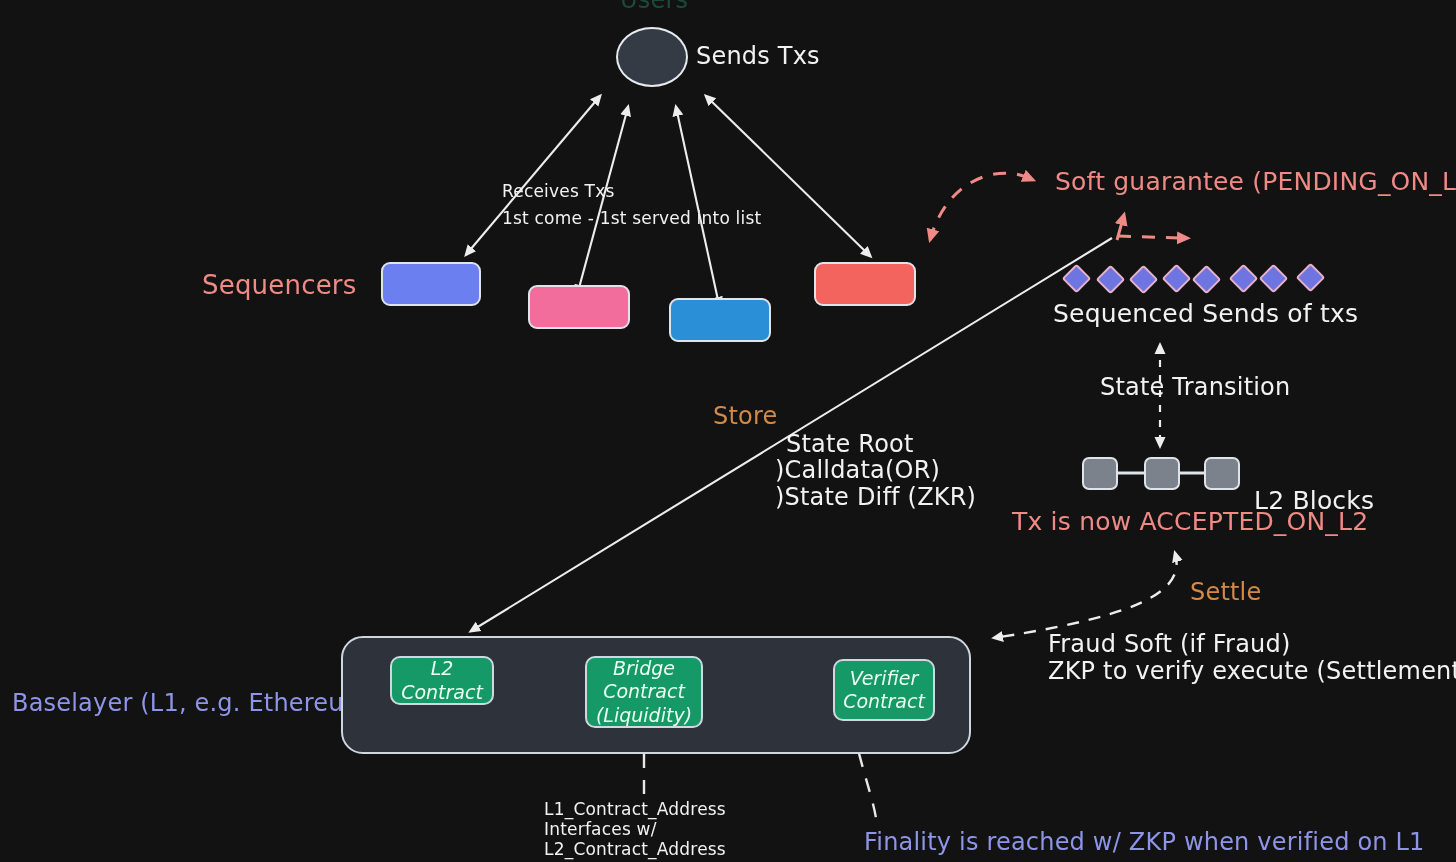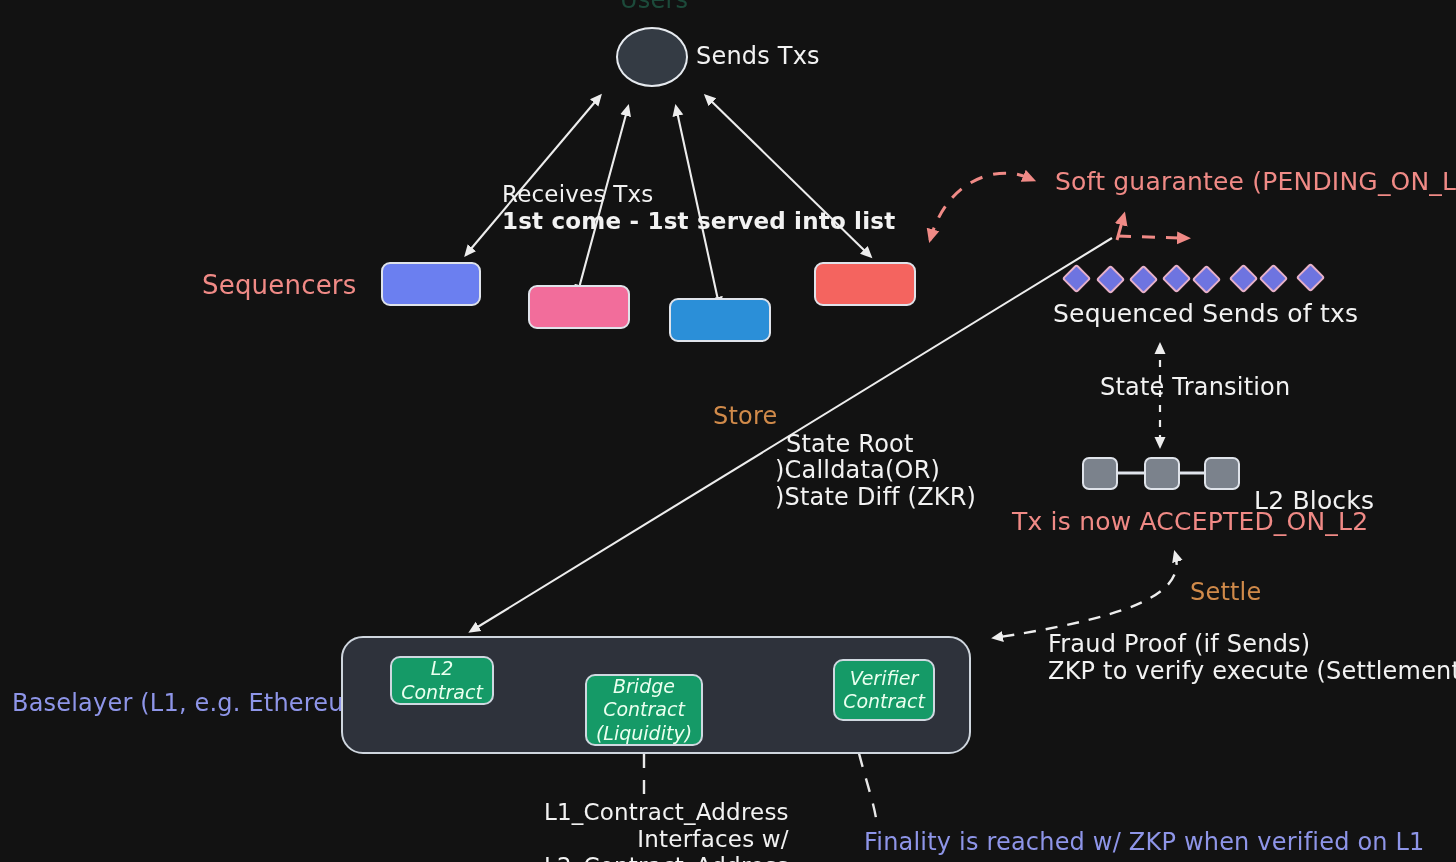--- a/index.html
+++ b/index.html
@@ -28,21 +28,21 @@
     letter-spacing: 0.2px;
   }
   .white { color: #f2f2f2; }
   .pink  { color: #f08a86; }
   .orange{ color: #d08a4a; }
   .violet{ color: #8e95e8; }
   .green-faint { color: #1c4a3a; }
   .t26 { font-size: 26px; }
   .t25 { font-size: 25px; }
   .t24 { font-size: 24px; }
-  .t23 { font-size: 23px; text-align: right; }
+  .t23 { font-size: 17px; }
   .t19 { font-size: 19px; }
 
   .seqbox {
     position: absolute;
     border-radius: 9px;
     border: 2px solid #dfe3ea;
     box-sizing: border-box;
   }
   .contract {
     position: absolute;
@@ -147,21 +147,21 @@
 
 <div class="lbl t24 green-faint" style="left:620px; top:-14px;">Users</div>
 
 <div class="avatar" style="left:616px; top:27px; width:72px; height:60px; background:#343b44;"></div>
 
 <div class="lbl t24 white" style="left:696px; top:42px;">Sends Txs</div>
 
 <div class="lbl t26 pink" style="left:202px; top:270px;">Sequencers</div>
 
 <div class="lbl t23 white" style="left:502px; top:181px;">Receives Txs</div>
-<div class="lbl t23 white" style="left:502px; top:208px;font-weight:bold;">1st come - 1st served into list</div>
+<div class="lbl t23 white" style="left:502px; top:208px;">1st come - 1st served into list</div>
 
 <div class="seqbox" style="left:381px; top:262px; width:100px; height:44px; background:#6b7ff0;"></div>
 <div class="seqbox" style="left:528px; top:285px; width:102px; height:44px; background:#f26d9b;"></div>
 <div class="seqbox" style="left:669px; top:298px; width:102px; height:44px; background:#2b8fd8;"></div>
 <div class="seqbox" style="left:814px; top:262px; width:102px; height:44px; background:#f4645f;"></div>
 
 <div class="lbl t25 pink" style="left:1055px; top:167px;">Soft guarantee (PENDING_ON_L2)</div>
 
 <div>
   <div class="diamond" style="left:1066px; top:268px; width:21px; height:21px; background:#6e74e0;"></div>
@@ -187,31 +187,31 @@
 
 <div class="lbl t25 pink" style="left:1012px; top:507px;text-align:center;">Tx is now ACCEPTED_ON_L2</div>
 
 <div class="lbl t24 orange" style="left:713px; top:402px;">Store</div>
 
 <div class="lbl t24 white" style="left:786px; top:430px;">State Root</div>
 <div class="lbl t24 white" style="left:775px; top:456px;">)Calldata(OR)</div>
 <div class="lbl t24 white" style="left:775px; top:483px;">)State Diff (ZKR)</div>
 
 <div class="lbl t24 orange" style="left:1190px; top:578px;">Settle</div>
-<div class="lbl t24 white" style="left:1048px; top:630px;">Fraud Proof (if Sends)</div>
+<div class="lbl t24 white" style="left:1048px; top:630px;">Fraud Soft (if Fraud)</div>
 <div class="lbl t24 white" style="left:1048px; top:657px;">ZKP to verify execute (Settlement).</div>
 
 <div class="lbl t24 violet" style="left:12px; top:689px;">Baselayer (L1, e.g. Ethereum)</div>
 
 <div class="baselayer-box" style="left:341px; top:636px; width:630px; height:118px; background:#2e323b;"></div>
 
 <div class="contract t19" style="left:390px; top:656px; width:104px; height:49px; background:#159a67;">L2 Contract</div>
 
 <div class="contract t19" style="left:585px; top:656px; width:118px; height:72px; background:#159a67;
-            white-space:pre; flex-direction:column;margin-top:18px;">Bridge
+            white-space:pre; flex-direction:column;">Bridge
 Contract
 (Liquidity)</div>
 
 <div class="contract t19" style="left:797px; top:659px; width:102px; height:62px; background:#159a67;
             white-space:pre; flex-direction:column;margin-left:36px;">Verifier
 Contract</div>
 
 <div class="lbl t23 white" style="left:544px; top:799px;">L1_Contract_Address
 Interfaces w/
 L2_Contract_Address</div>

